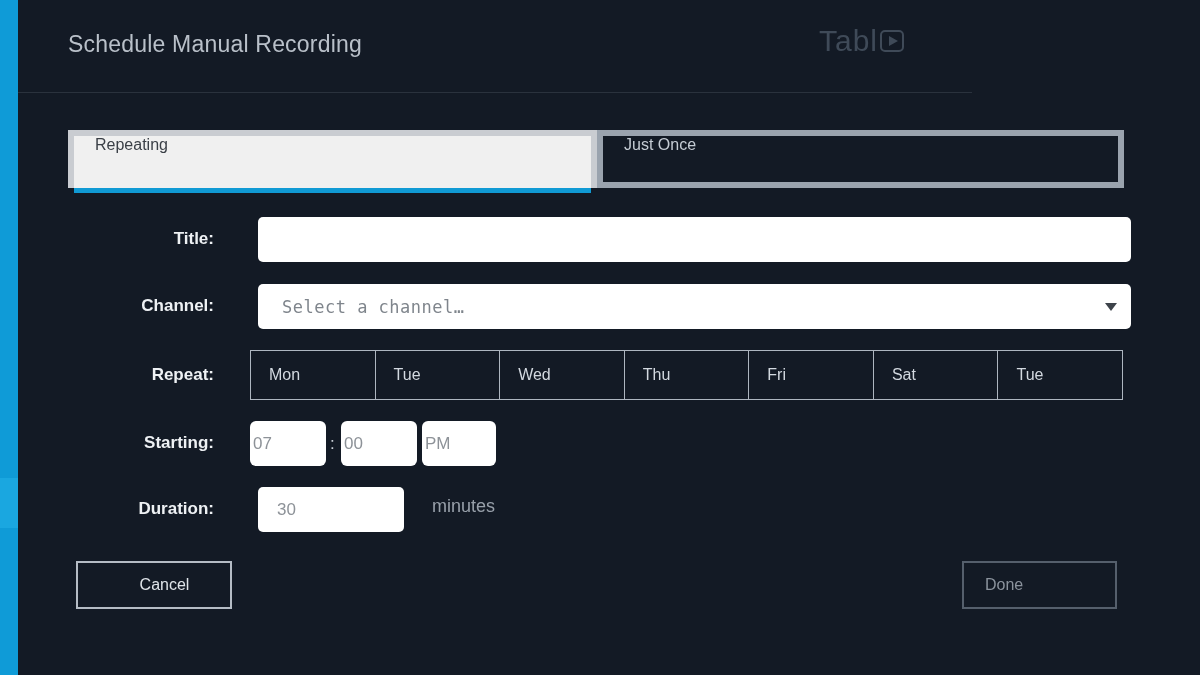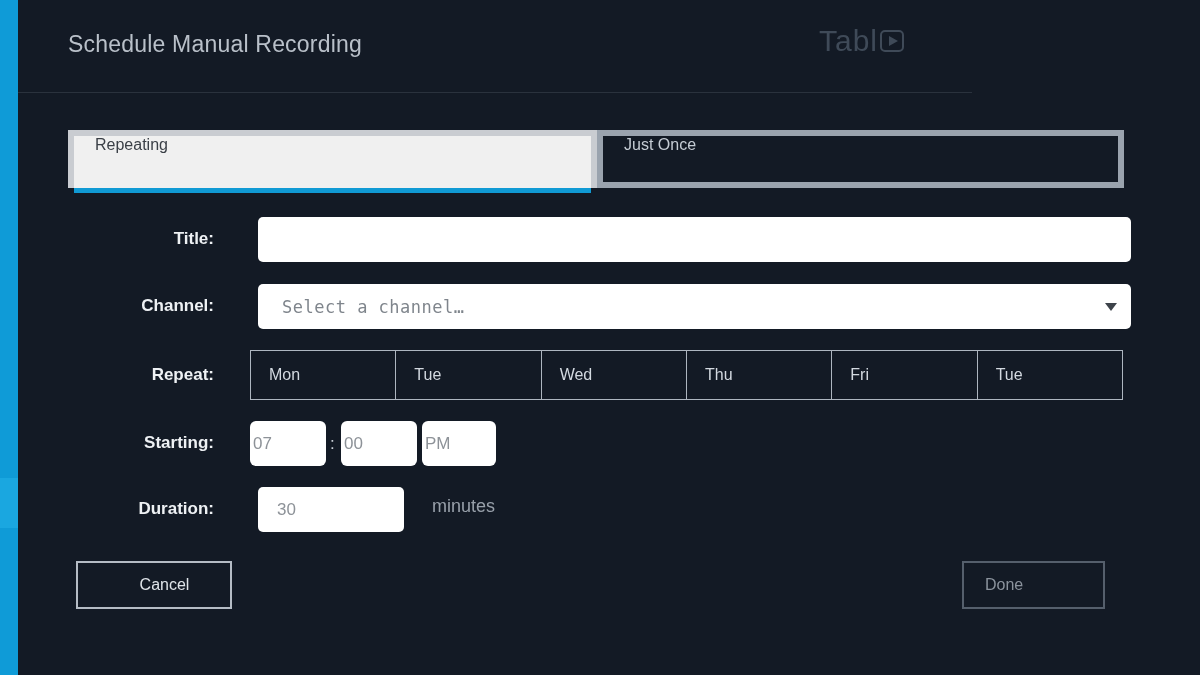--- a/index.html
+++ b/index.html
@@ -273,21 +273,21 @@
     left: 76px;
     top: 561px;
     width: 156px;
     border: 2px solid #b5bcc5;
     color: #dfe4e9;
     justify-content: center;
   }
   .btn-done {
     left: 962px;
     top: 561px;
-    width: 143px;
+    width: 155px;
     border: 2px solid #555f6c;
     color: #8b939d;
   }
 </style>
 </head>
 <body>
 
 <div class="app">
 
   <div class="rail">
@@ -335,20 +335,23 @@
       <div class="day">
           <span>Wed</span>
         </div>
       <div class="day">
           <span>Thu</span>
         </div>
       <div class="day">
           <span>Fri</span>
         </div>
       <div class="day">
+          <span>Sat</span>
+        </div>
+      <div class="day">
           <span>Tue</span>
         </div>
     </div>
 
     <div class="row-label" style="left:54px; top:433px;">Starting:</div>
     <div class="time-box hour">
       <span>07</span>
     </div>
     <div class="colon">:</div>
     <div class="time-box minute">

